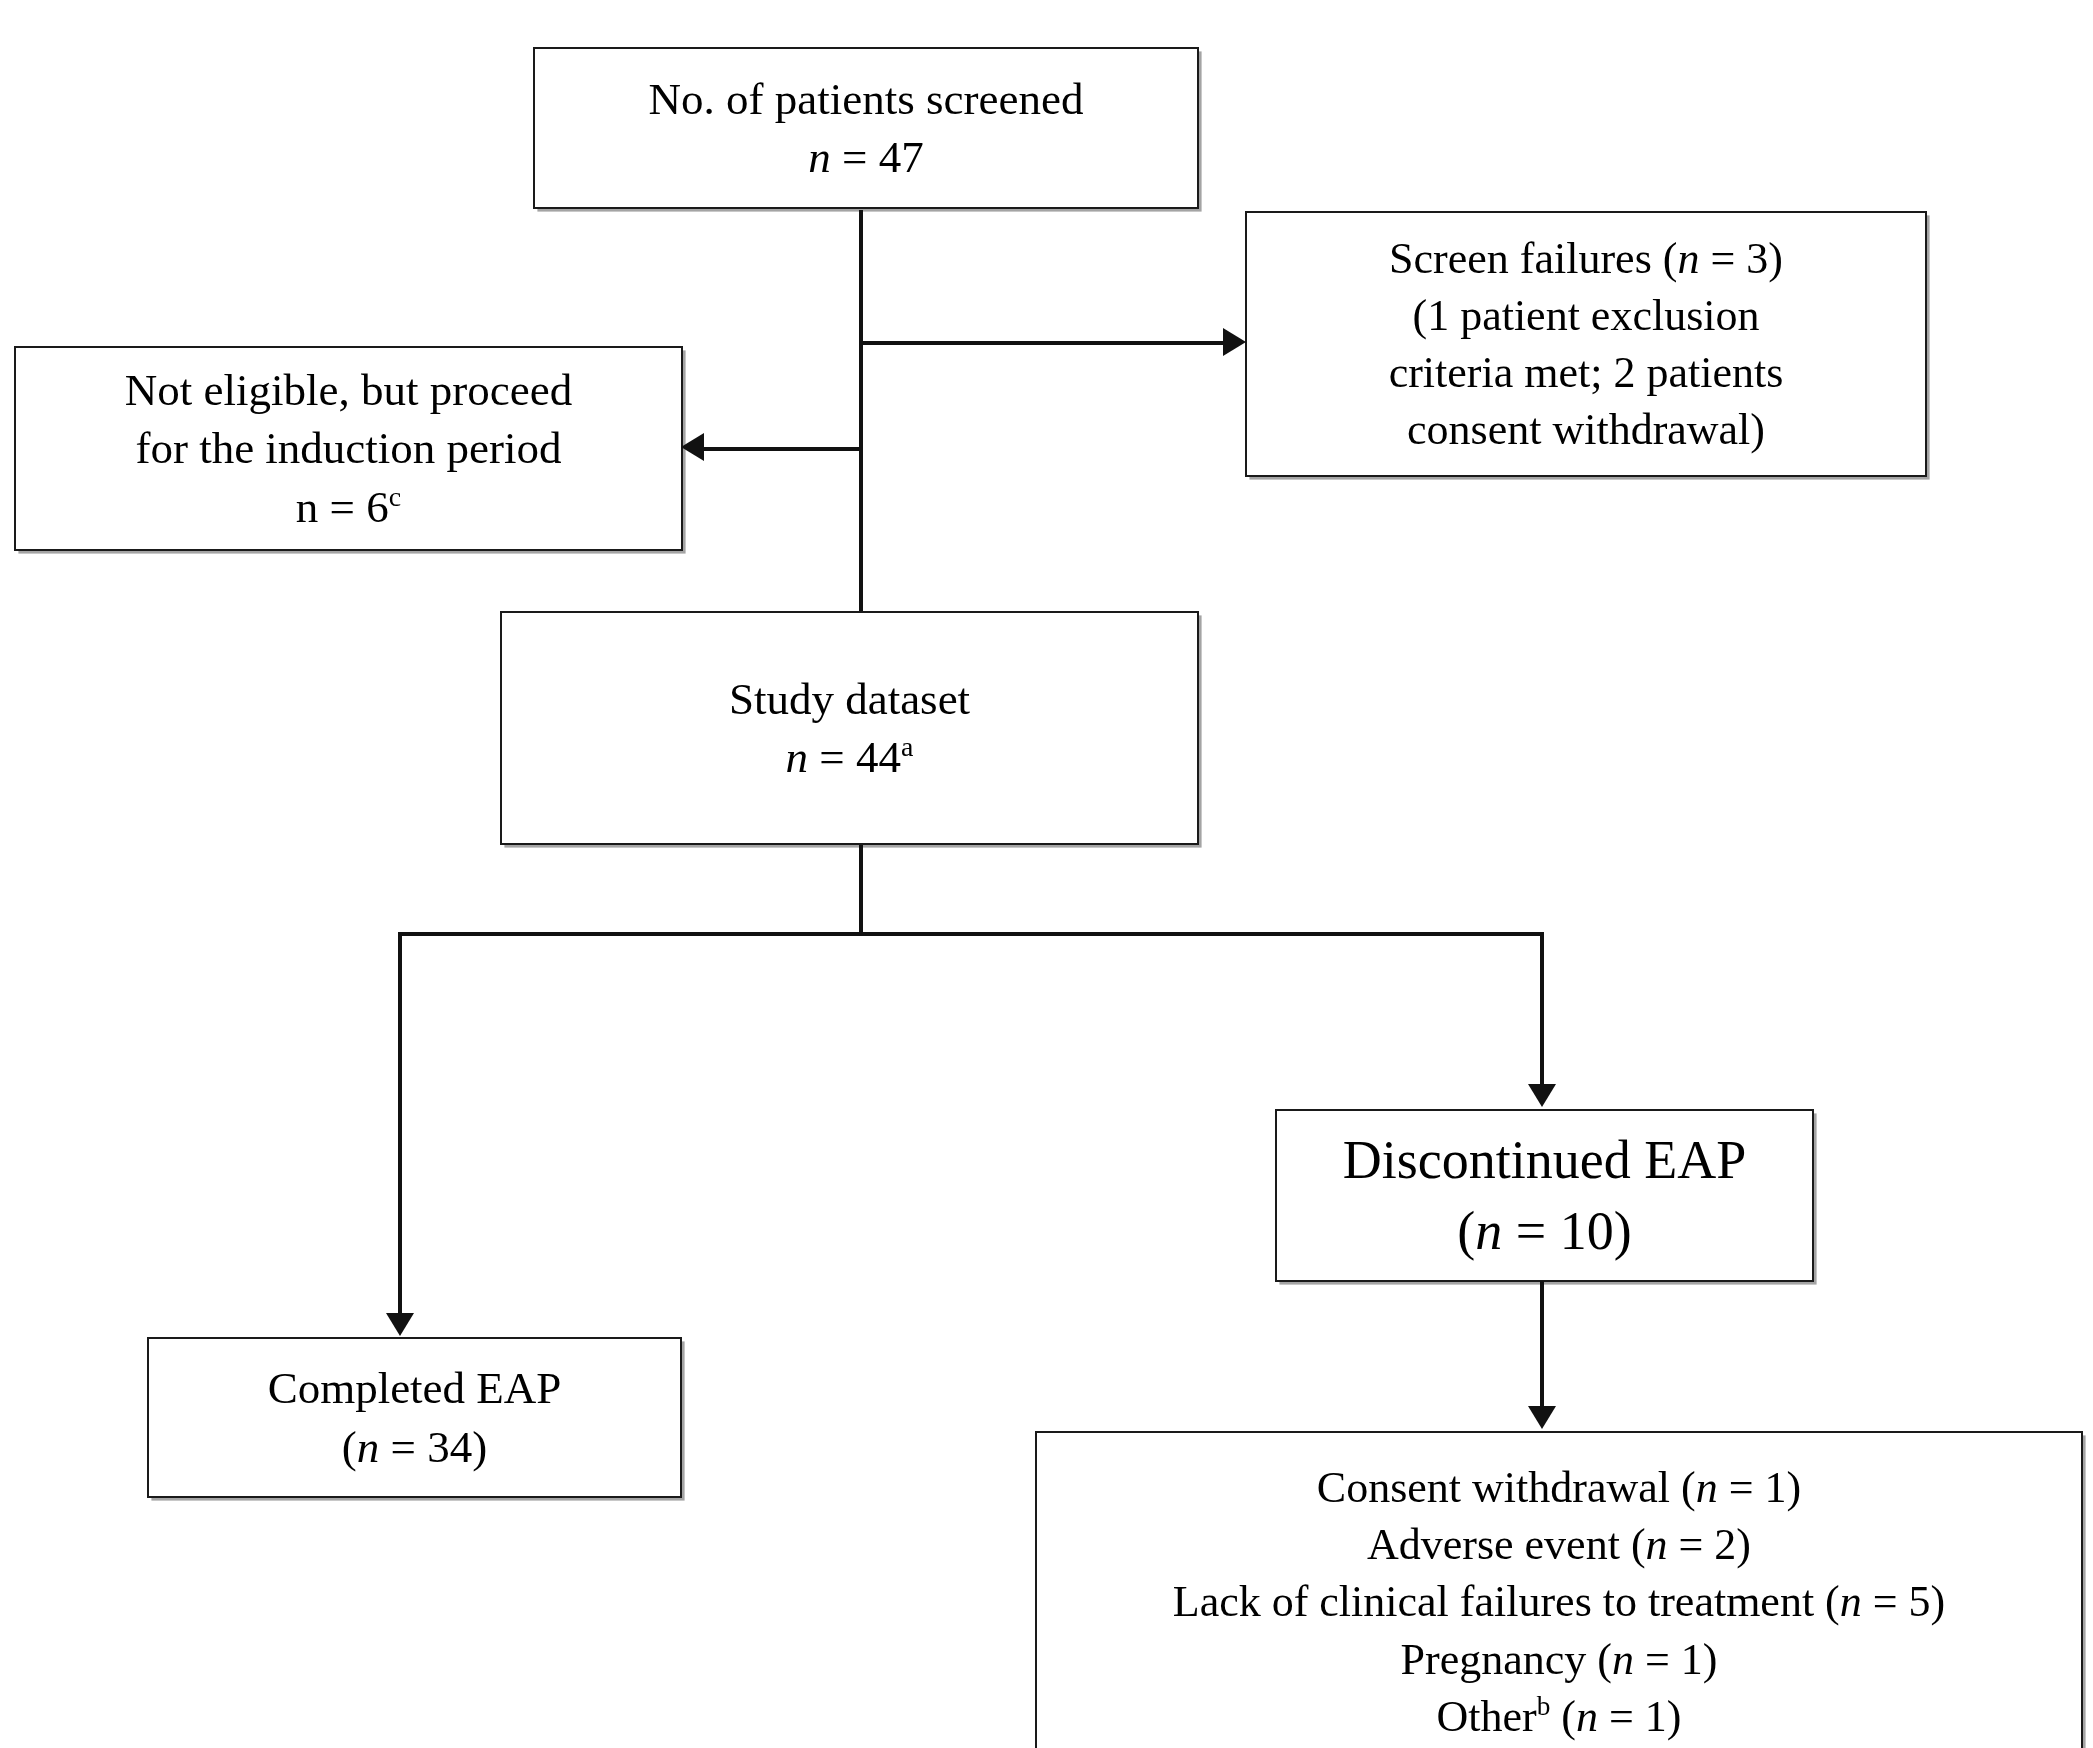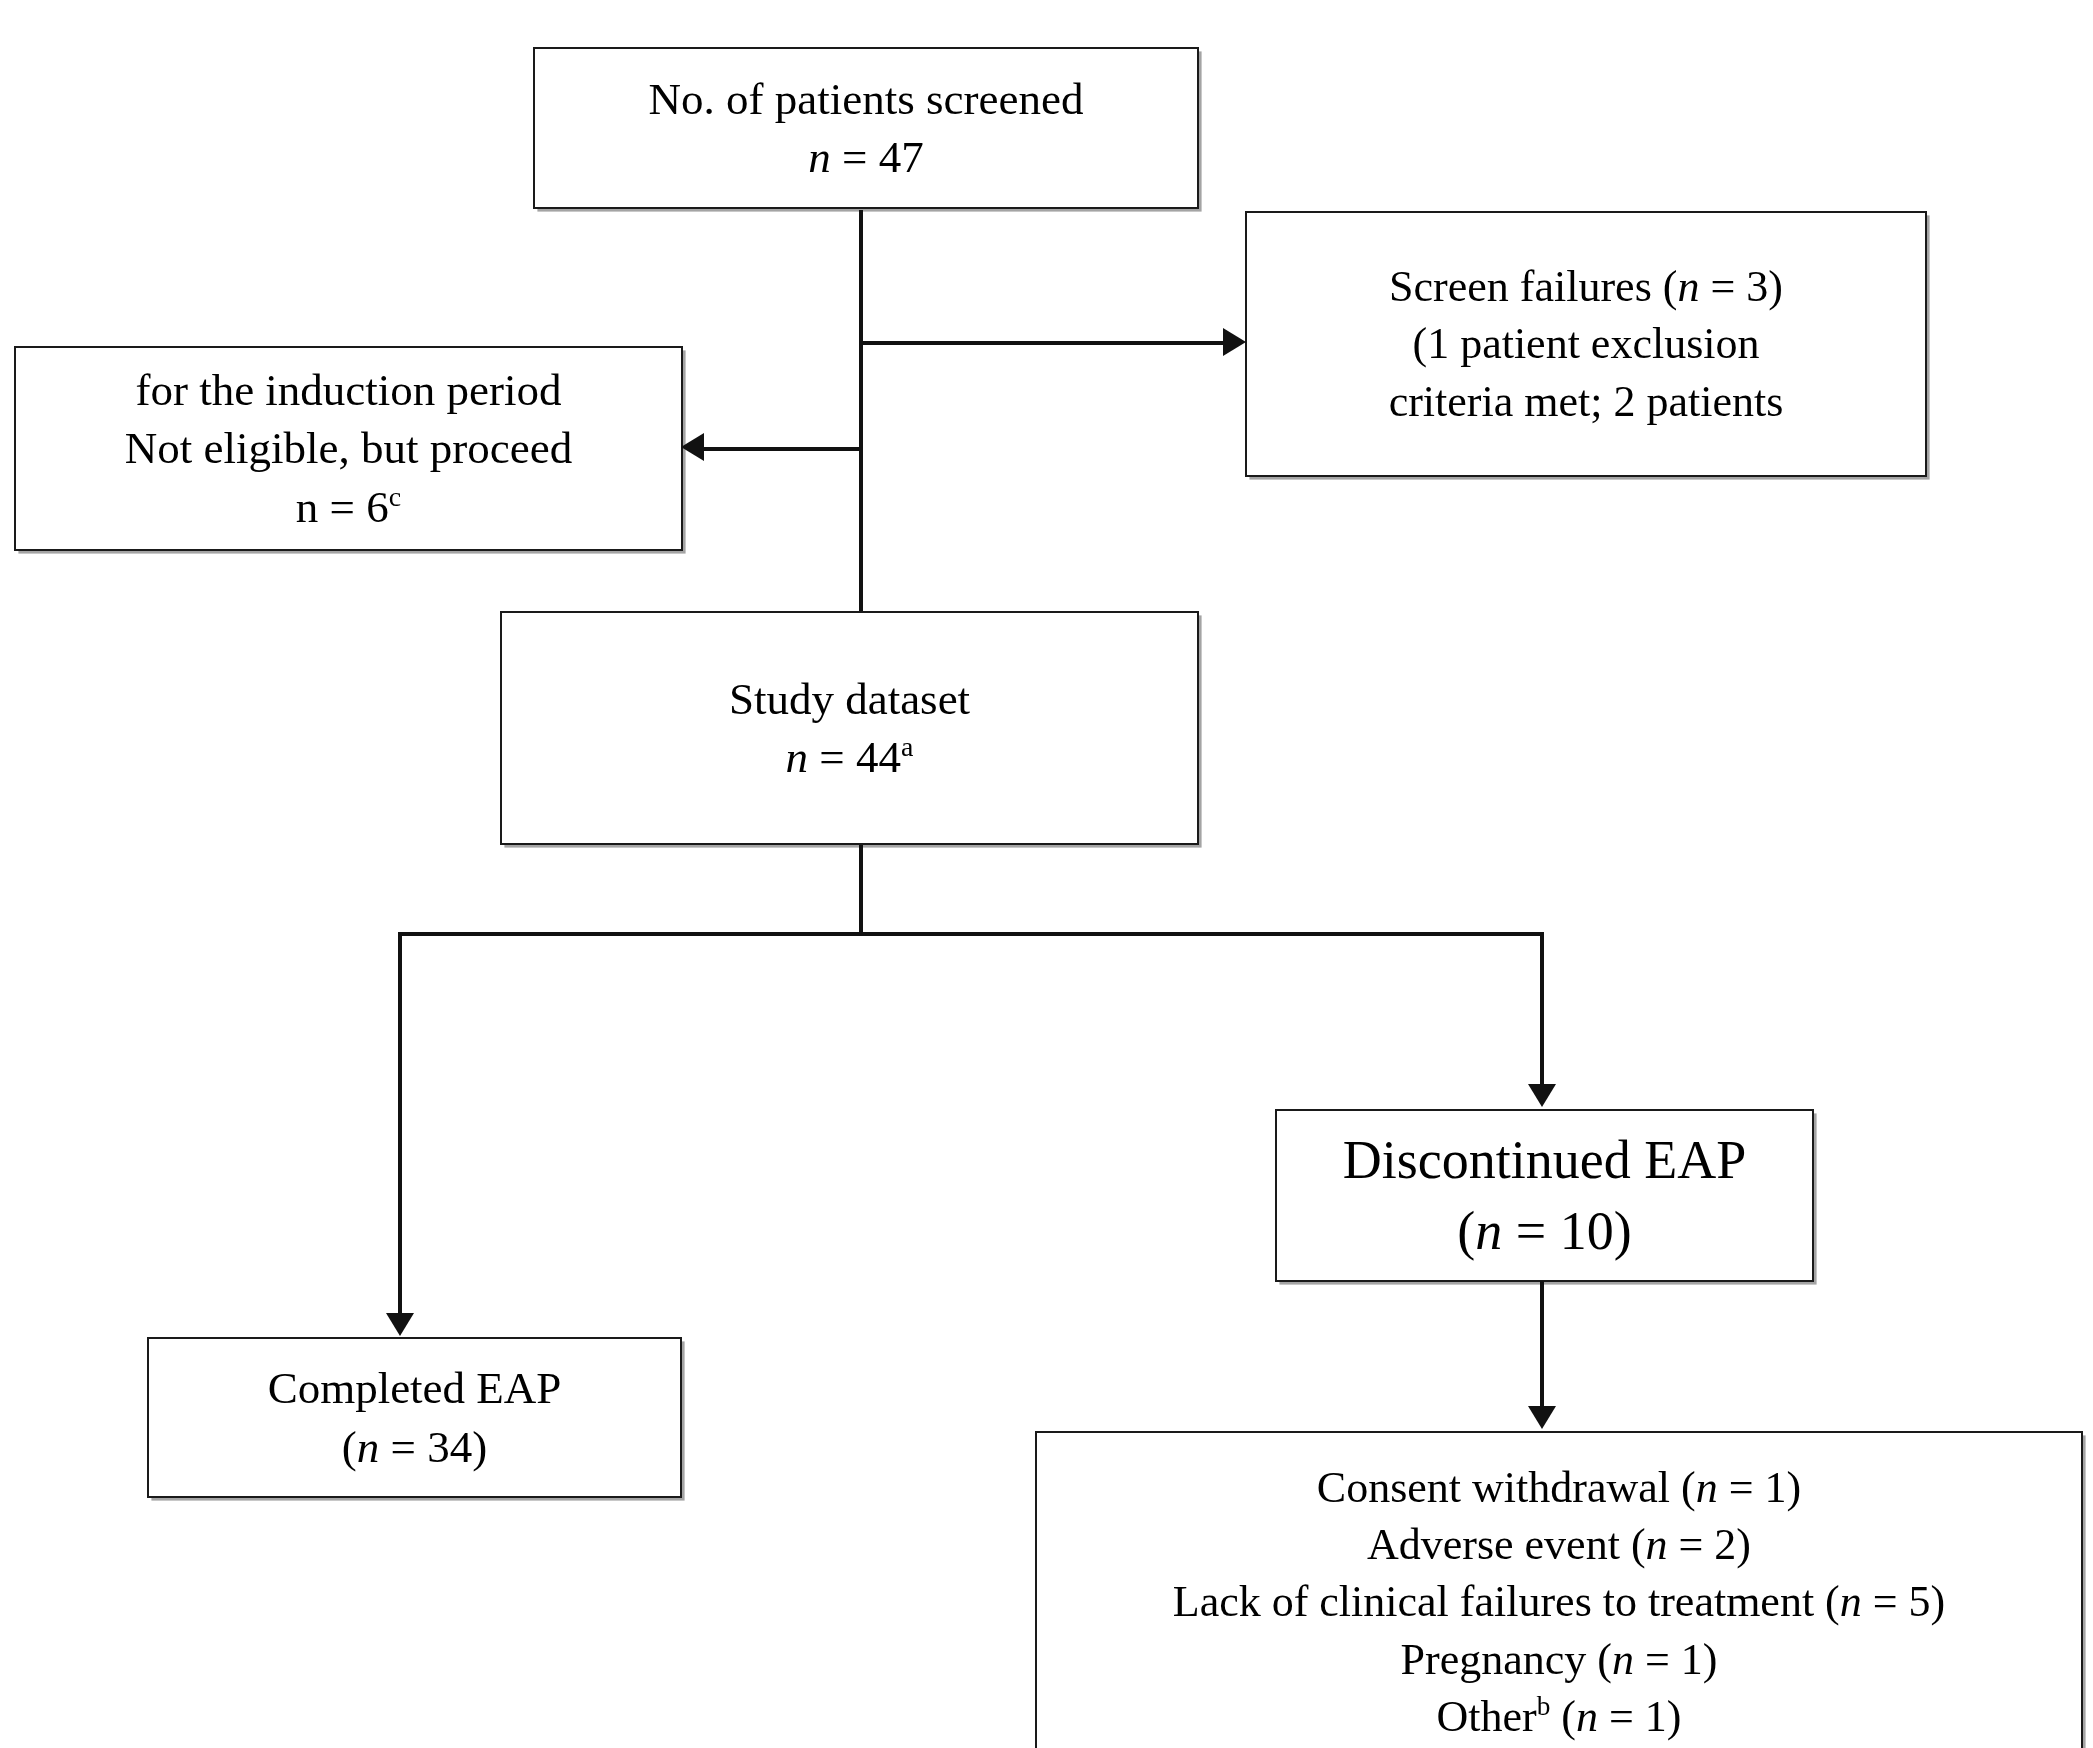--- a/index.html
+++ b/index.html
@@ -97,25 +97,26 @@
 
   <div class="node" id="node-screened">
     <span class="ln">No. of patients screened</span>
     <span class="ln"><i class="it">n</i><span> = 47</span></span>
   </div>
 
   <div class="node" id="node-screenfail">
     <span class="ln"><span>Screen failures (</span><i class="it">n</i><span> = 3)</span></span>
     <span class="ln">(1 patient exclusion</span>
     <span class="ln">criteria met; 2 patients</span>
+    <span class="ln">consent withdrawal)</span>
   </div>
 
   <div class="node" id="node-noteligible">
+    <span class="ln">Not eligible, but proceed</span>
     <span class="ln">for the induction period</span>
-    <span class="ln">Not eligible, but proceed</span>
     <span class="ln"><span>n = 6</span><sup>c</sup></span>
   </div>
 
   <div class="node" id="node-safety">
     <span class="ln">Study dataset</span>
     <span class="ln"><i class="it">n</i><span> = 44</span><sup>a</sup></span>
   </div>
 
   <div class="node" id="node-discont">
     <span class="ln">Discontinued EAP</span>

